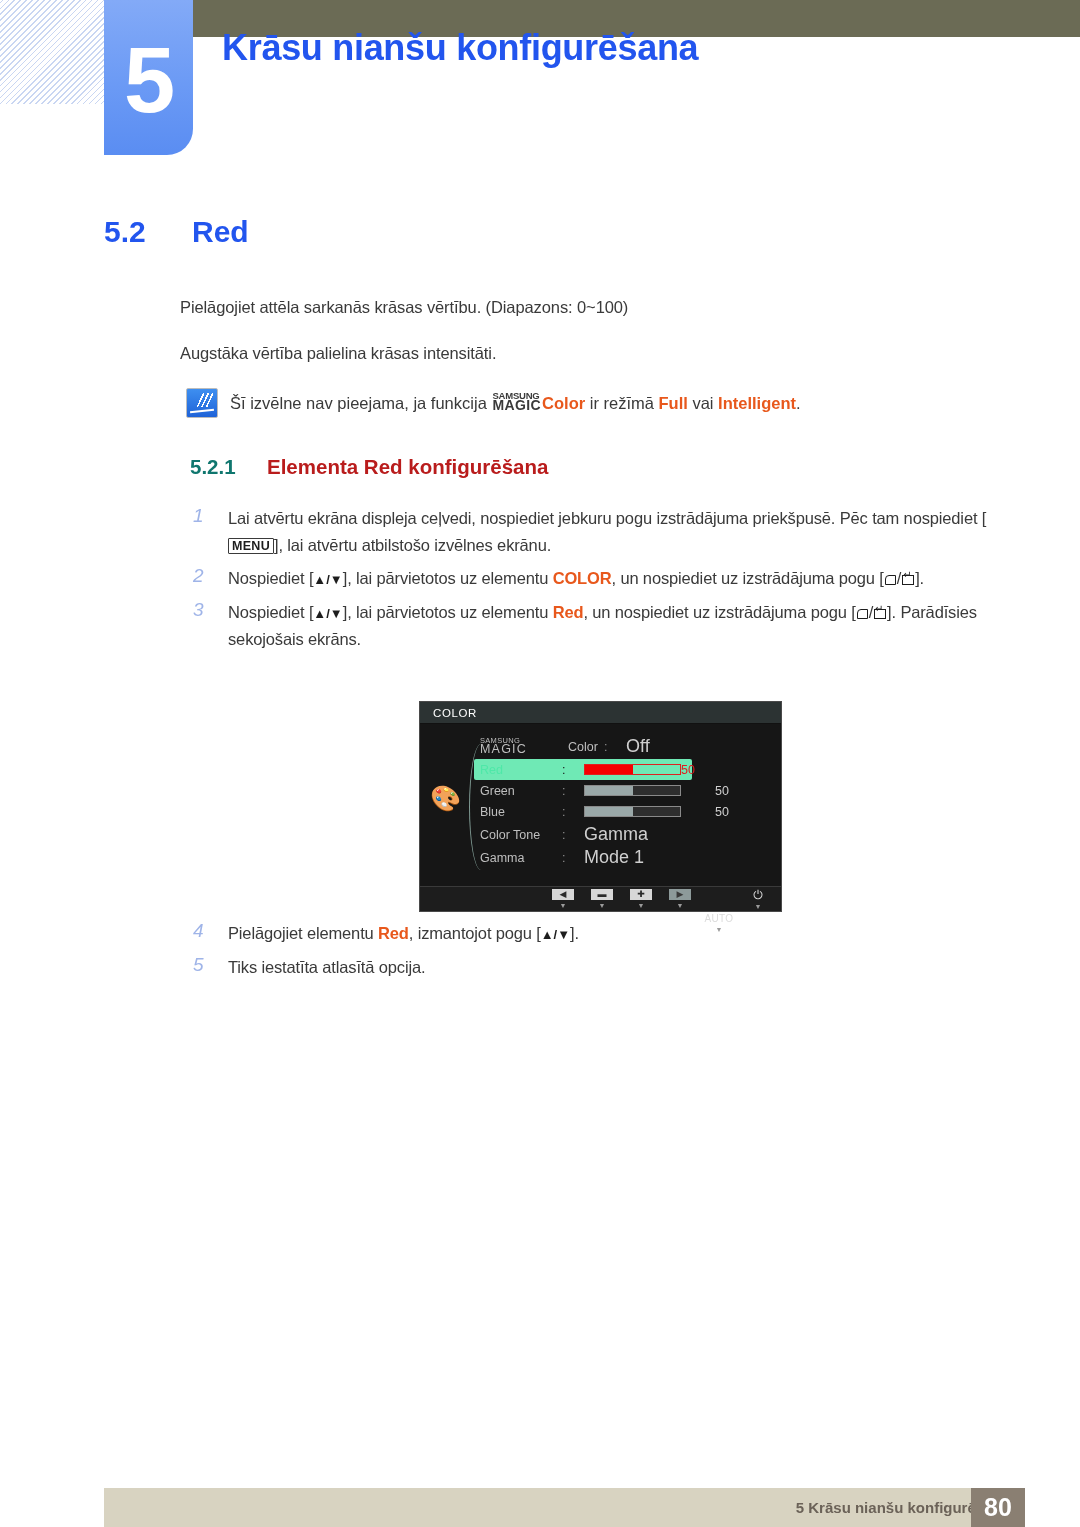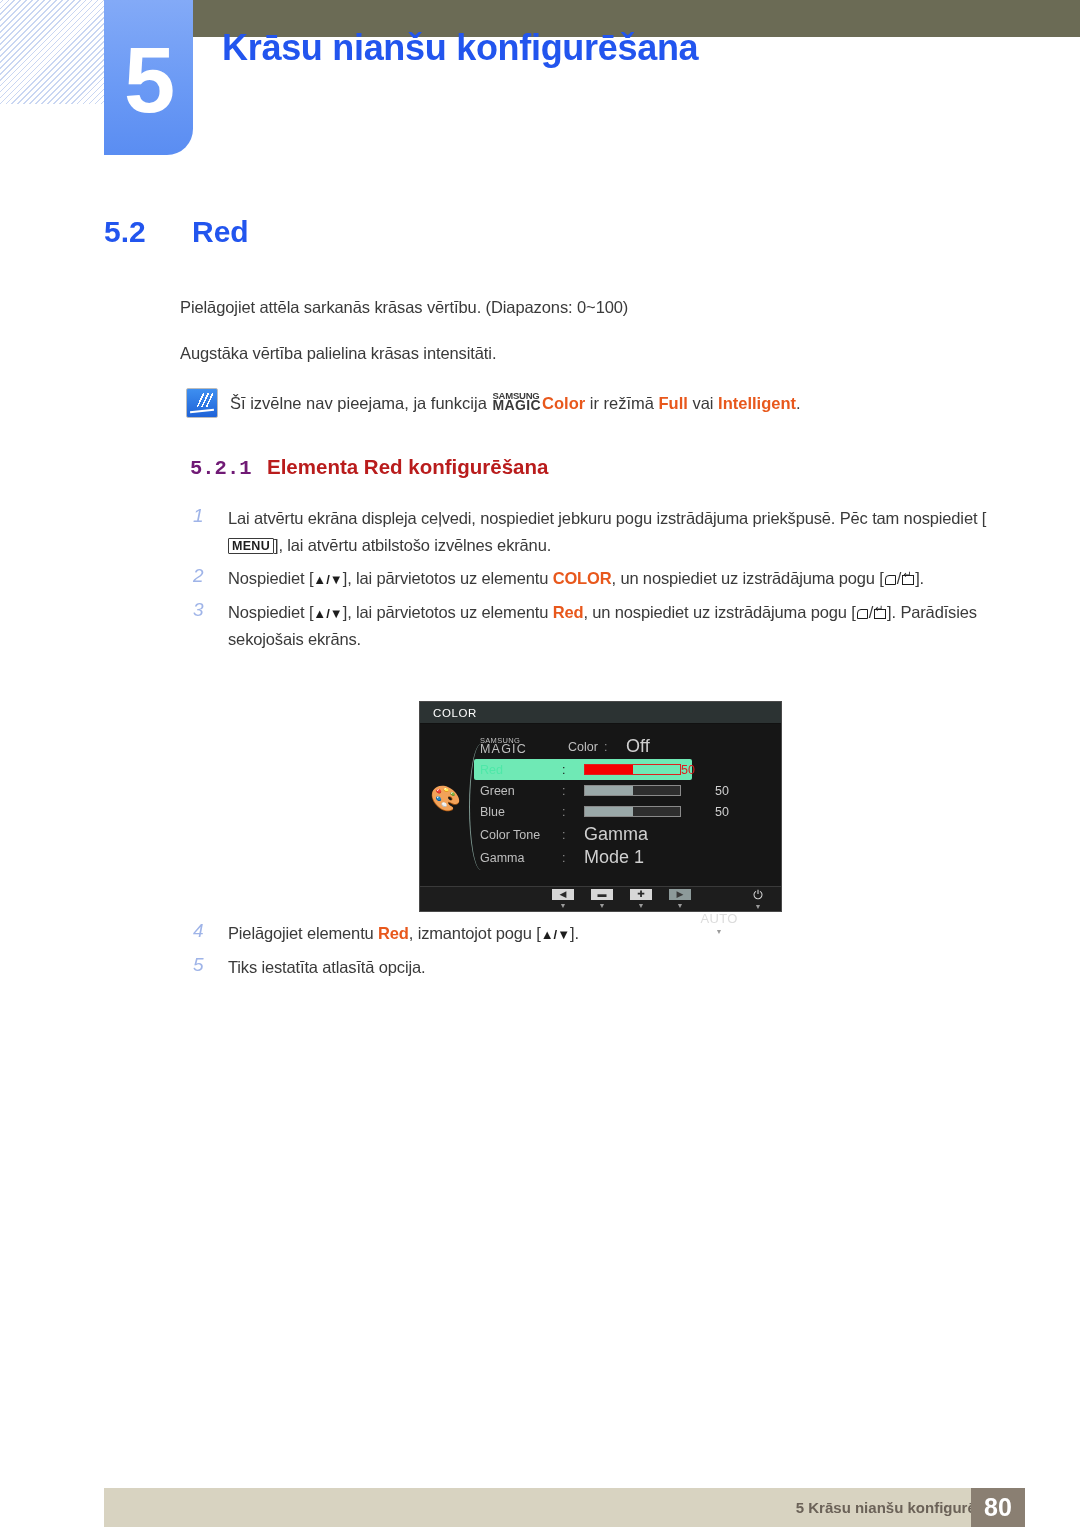--- a/index.html
+++ b/index.html
@@ -84,21 +84,21 @@
   .magic .s1{ display:block; font-size:9.5px; font-weight:700; color:#3a3a3a; letter-spacing:-0.2px;}
   .magic .s2{ display:block; font-size:14px; font-weight:700; color:#3a3a3a; letter-spacing:0.4px;}
   .magic-color{ color:#e8581c; font-weight:700; font-size:16.5px; }
   .hl-orange{ color:#e8581c; font-weight:700; }
 
   
   .subsec{
     position:absolute; left:190px; top:455px;
     display:flex; align-items:baseline;
   }
-  .subsec-num{ color:#701a75; font-size:20.5px; font-weight:700; width:77px;font-family:Liberation Mono, monospace; }
+  .subsec-num{ color:#0f766e; font-size:20.5px; font-weight:700; width:77px; }
   .subsec-title{ color:#b91c1c; font-size:20.5px; font-weight:700; }
 
   
   .steps{ position:absolute; left:190px; top:505px; width:820px; }
   .step{ display:flex; margin-bottom:7px; }
   .step-num{
     color:#9fb4e8; font-size:19px; font-style:italic; font-weight:400;
     width:38px; flex:none; text-align:left; padding-left:3px;
   }
   .step-txt{ color:#3a3a3a; font-size:16.5px; line-height:1.62; letter-spacing:-0.15px;}
@@ -172,21 +172,21 @@
     position:absolute; left:0; bottom:0; width:100%; height:25px;
     background:#1d1d1d; border-top:1px solid #3a3a3a;
     display:flex; align-items:center; justify-content:flex-end; padding-right:10px; gap:13px;
   }
   .fbtn{ display:flex; flex-direction:column; align-items:center; width:26px; }
   .fbtn .box{
     width:22px; height:11px; background:#d7d7d7; color:#2a2a2a;
     font-size:9px; display:flex; align-items:center; justify-content:center; line-height:1;
   }
   .fbtn .box.dim{ background:#8d9a9a; color:#3a3a3a; }
-  .fbtn .txt{ color:#dcdcdc; font-size:13px; letter-spacing:0.3px;margin-top:48px; }
+  .fbtn .txt{ color:#dcdcdc; font-size:10px; letter-spacing:0.3px;margin-top:48px; }
   .fbtn .pow{ color:#dcdcdc; font-size:12px; line-height:1; }
   .fbtn .tick{ color:#9a9a9a; font-size:7px; line-height:1; margin-top:2px; }
 
   
   .tail{ position:absolute; left:190px; top:920px; width:820px; }
 
   
   .footer-bar{
     position:absolute; left:104px; top:1488px; width:921px; height:39px;
     background:#d8d3c1;

